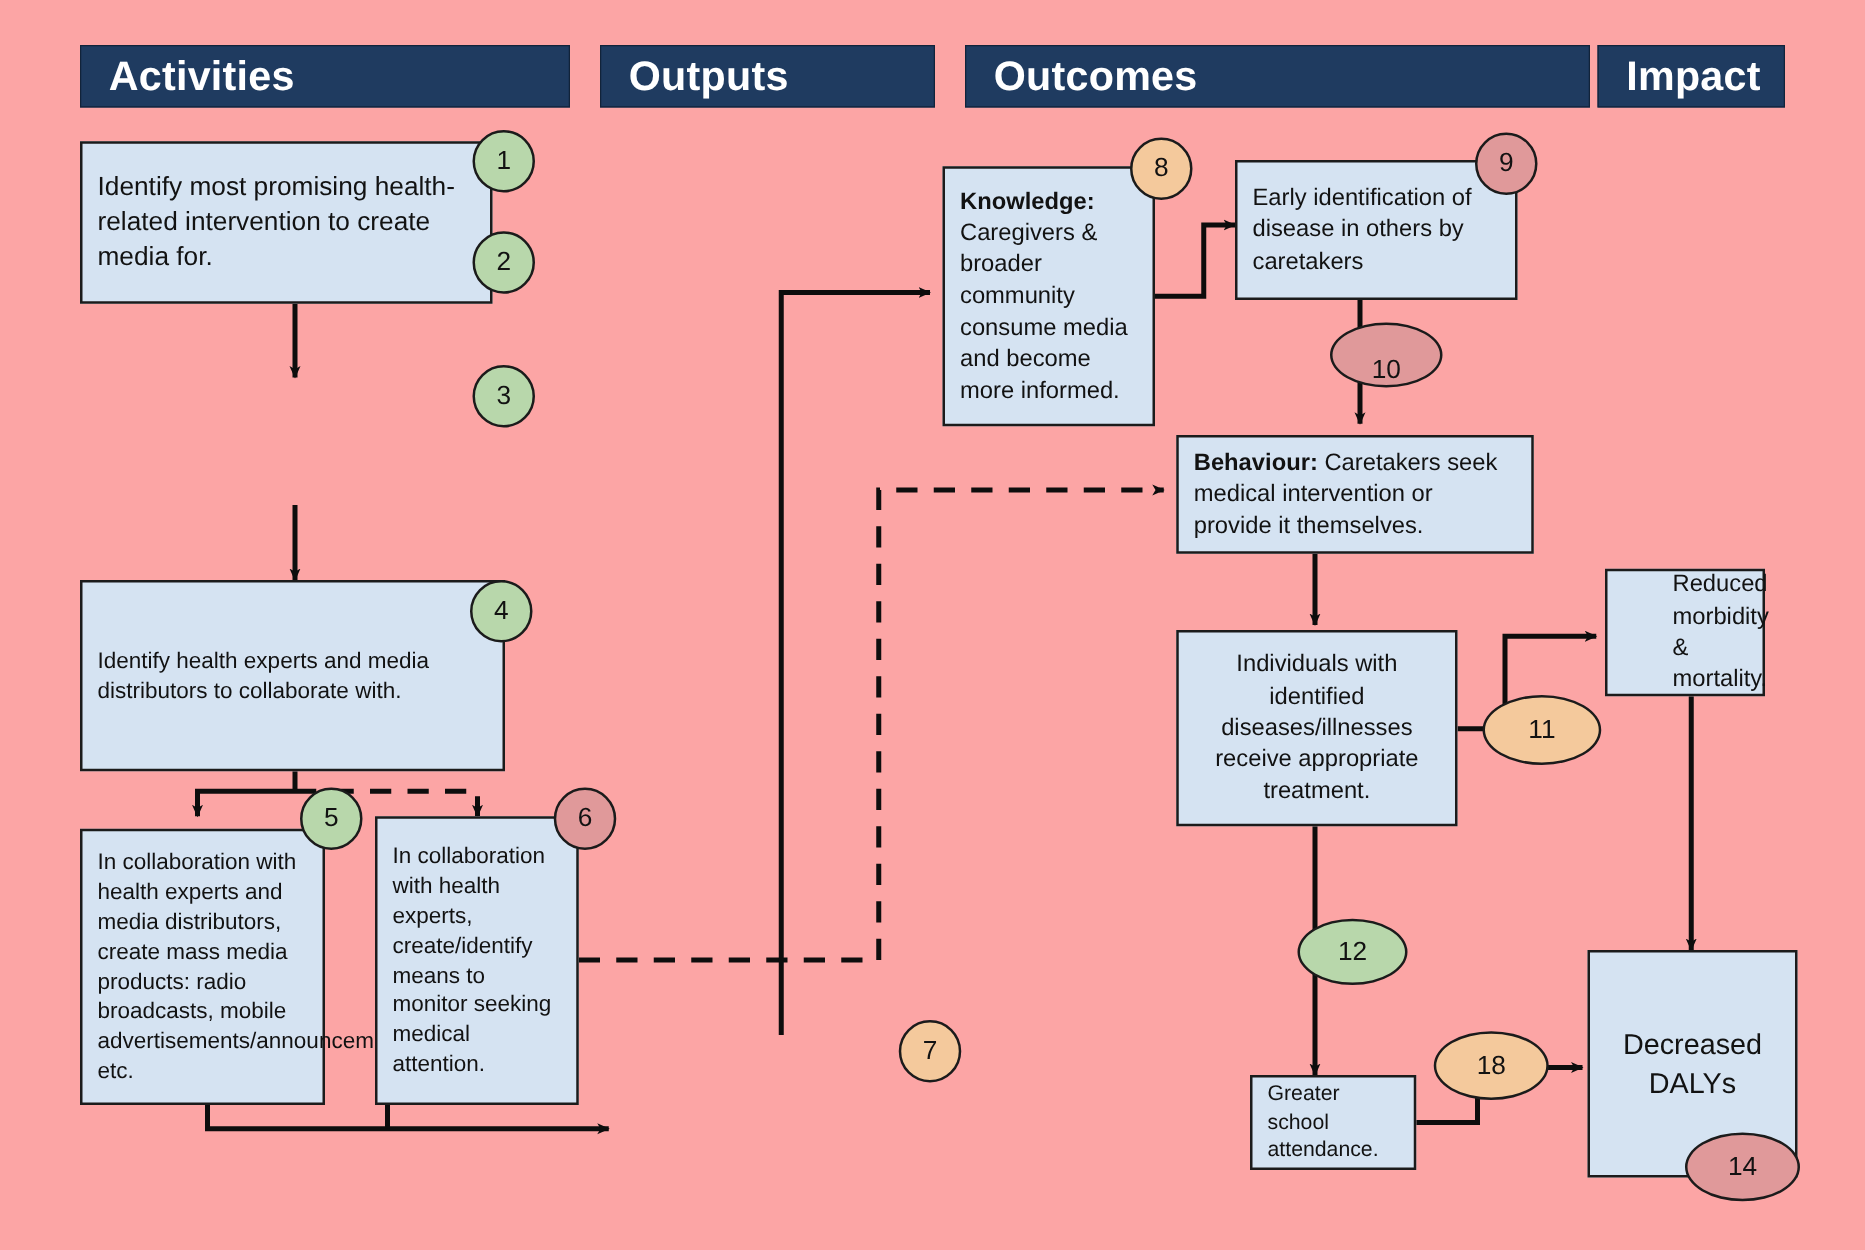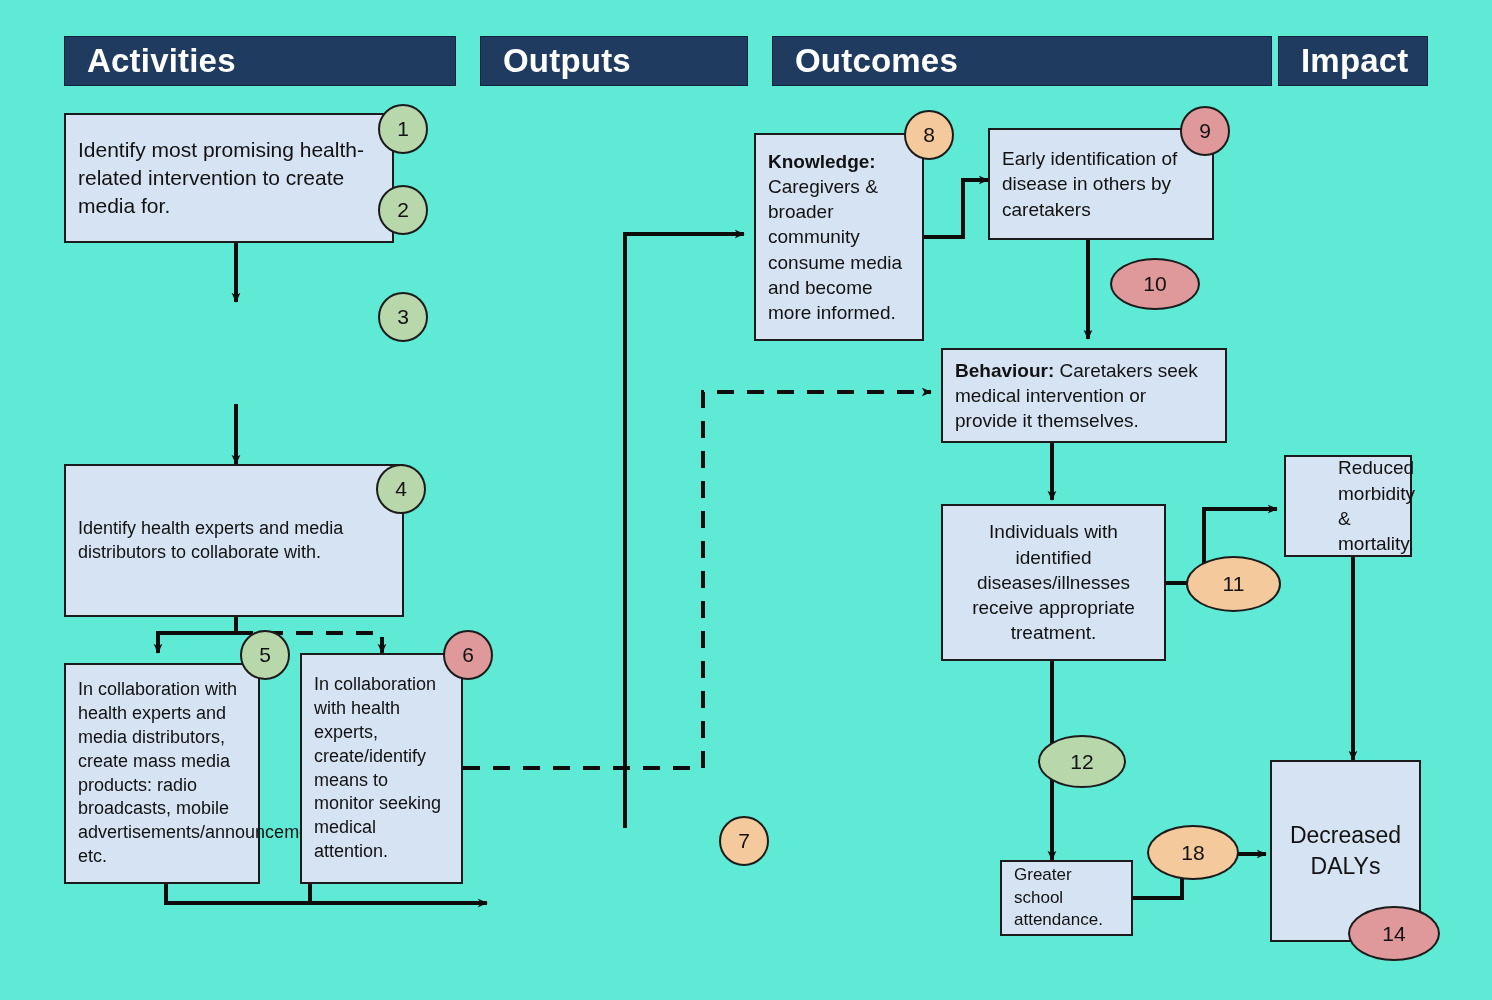--- a/index.html
+++ b/index.html
@@ -7,21 +7,21 @@
     padding: 0;
     background: #ffffff;
   }
   body {
     font-family: "Liberation Sans", sans-serif;
   }
   #canvas {
     position: relative;
     width: 1492px;
     height: 1000px;
-    background: #5eead4;
+    background: #fca5a5;
     overflow: hidden;
   }
   #wires {
     position: absolute;
     left: 0; top: 0;
     width: 1492px;
     height: 1000px;
     pointer-events: none;
   }
   .header-bar {
@@ -170,21 +170,21 @@
   </div>
 
   <div class="node" style="left:1000px; top:860px; width:133px; height:76px; font-size:17px;">
     <span class="txt">Greater school attendance.</span>
   </div>
 
   <div class="node" style="left:1284px; top:455px; width:128px; height:102px; font-size:19px;padding-left:40px;">
     <span class="txt">Reduced morbidity &amp; mortality.</span>
   </div>
 
-  <div class="node center" style="left:1270px; top:760px; width:151px; height:182px; font-size:23px;">
+  <div class="node center" style="left:1270px; top:760px; width:168px; height:182px; font-size:23px;">
     <span class="txt">Decreased DALYs</span>
   </div>
 
   <div class="badge circ g" style="left:378px; top:104px; width:50px; height:50px;">
     <span>1</span>
   </div>
   <div class="badge circ g" style="left:378px; top:185px; width:50px; height:50px;">
     <span>2</span>
   </div>
   <div class="badge circ g" style="left:378px; top:292px; width:50px; height:50px;">
@@ -201,21 +201,21 @@
   </div>
   <div class="badge circ o" style="left:719px; top:816px; width:50px; height:50px;">
     <span>7</span>
   </div>
   <div class="badge circ o" style="left:904px; top:110px; width:50px; height:50px;">
     <span>8</span>
   </div>
   <div class="badge circ r" style="left:1180px; top:106px; width:50px; height:50px;">
     <span>9</span>
   </div>
-  <div class="badge ell r" style="left:1110px; top:258px; width:90px; height:52px;">
+  <div class="badge ell r" style="left:1064px; top:258px; width:90px; height:52px;align-items:flex-end;">
     <span>10</span>
   </div>
   <div class="badge ell o" style="left:1186px; top:556px; width:95px; height:56px;">
     <span>11</span>
   </div>
   <div class="badge ell g" style="left:1038px; top:735px; width:88px; height:53px;">
     <span>12</span>
   </div>
   <div class="badge ell o" style="left:1147px; top:825px; width:92px; height:55px;">
     <span>18</span>

